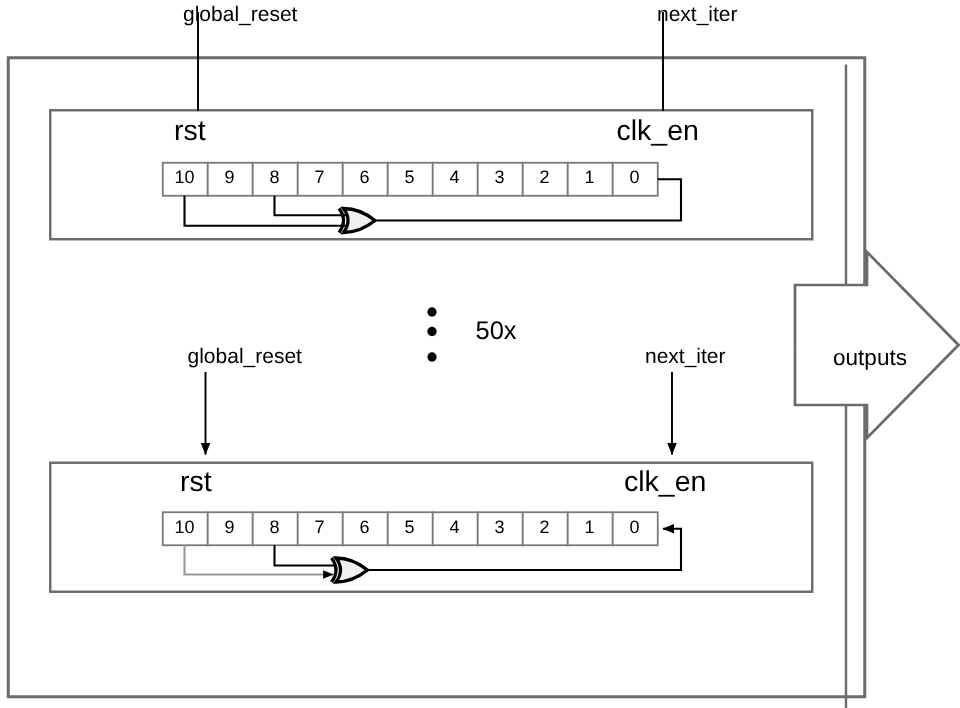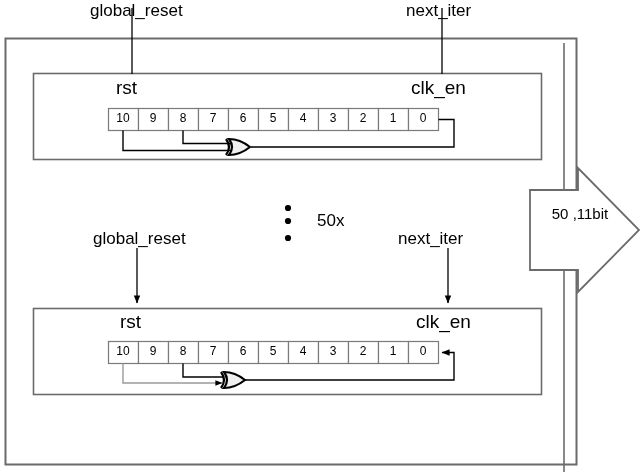--- a/index.html
+++ b/index.html
@@ -1,21 +1,21 @@
 <!DOCTYPE html>
 <html><head>
 <meta charset="utf-8">
 <style>
   html,body{margin:0;padding:0;background:#ffffff;}
   body{width:640px;height:472px;position:relative;overflow:hidden;
        font-family:"Liberation Sans", sans-serif;color:#000;}
   #stage{position:absolute;left:0;top:0;width:640px;height:472px;}
   svg.layer{position:absolute;left:0;top:0;width:640px;height:472px;}
   .lbl{position:absolute;white-space:nowrap;line-height:1;}
-  .sig{font-size:17px;}
+  .sig{font-size:14px;margin-left:32px;}
   .port{font-size:19px;}
   .rep{font-size:17px;}
   .cellnum{font-size:12px;}
   .outtxt{font-size:15px;text-align:center;line-height:1.55;}
 </style>
 </head>
 <body>
 
 <div id="stage">
 
@@ -147,15 +147,15 @@
   <div class="lbl cellnum" style="left:168px; top:345px; width:30px; text-align:center;">8</div>
   <div class="lbl cellnum" style="left:198px; top:345px; width:30px; text-align:center;">7</div>
   <div class="lbl cellnum" style="left:228px; top:345px; width:30px; text-align:center;">6</div>
   <div class="lbl cellnum" style="left:258px; top:345px; width:30px; text-align:center;">5</div>
   <div class="lbl cellnum" style="left:288px; top:345px; width:30px; text-align:center;">4</div>
   <div class="lbl cellnum" style="left:318px; top:345px; width:30px; text-align:center;">3</div>
   <div class="lbl cellnum" style="left:348px; top:345px; width:30px; text-align:center;">2</div>
   <div class="lbl cellnum" style="left:378px; top:345px; width:30px; text-align:center;">1</div>
   <div class="lbl cellnum" style="left:408px; top:345px; width:30px; text-align:center;">0</div>
 
-  <div class="lbl outtxt" style="left:534px; top:202px; width:92px;">50 ,11bit</div>
+  <div class="lbl outtxt" style="left:534px; top:227px; width:92px;">outputs</div>
 
 </div>
 
 </body></html>

